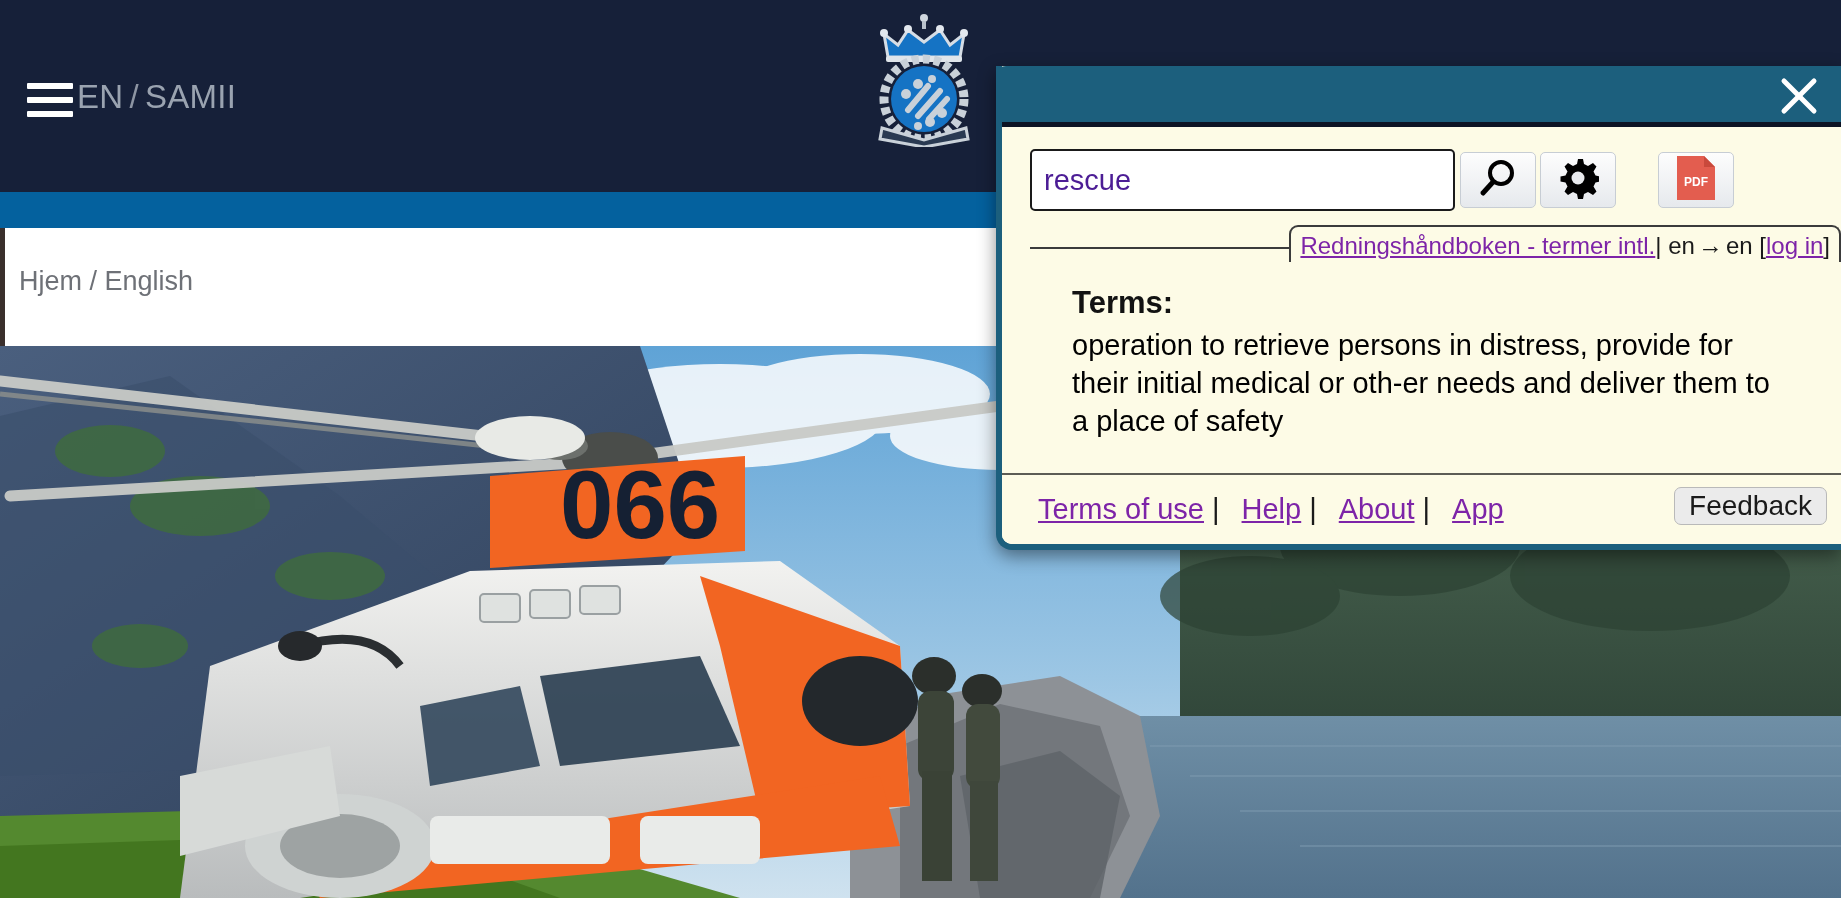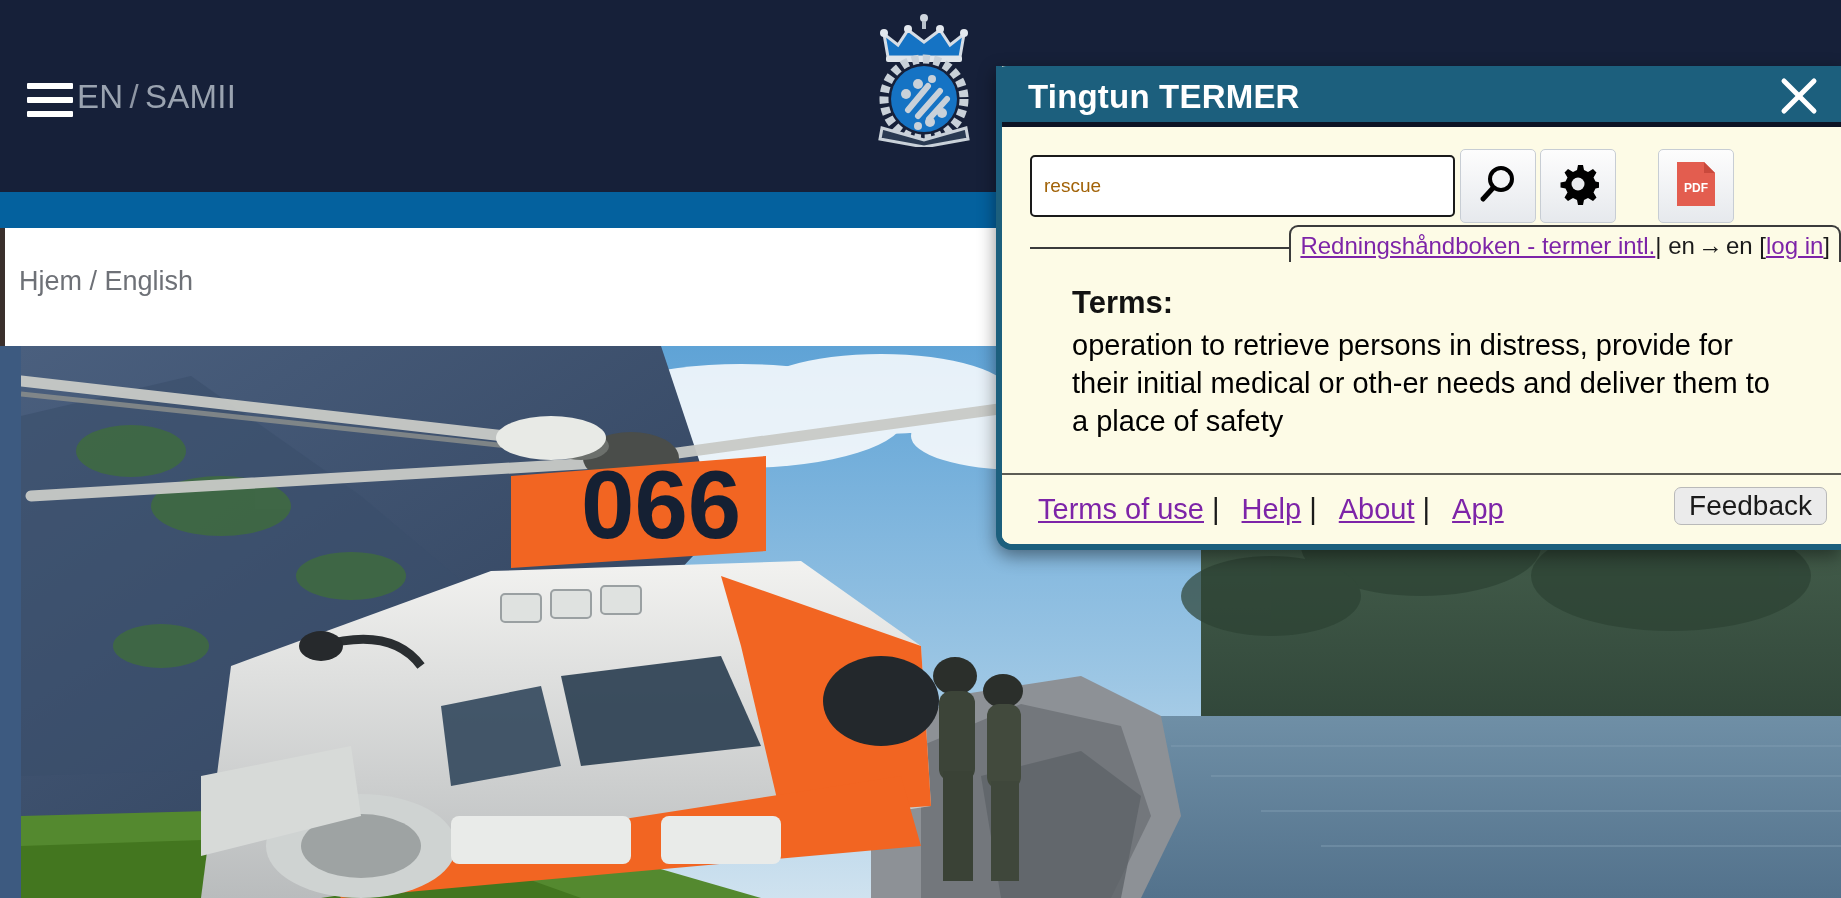--- a/index.html
+++ b/index.html
@@ -102,21 +102,20 @@
     background: #3a2f2c;
   }
 
   
   .photo {
     position: absolute;
     top: 346px; left: 0;
     width: 1841px; height: 552px;
     overflow: hidden;
     background: #3d5a80;
-    padding-left: 21px;
   }
   .photo svg { display: block; width: 1841px; height: 552px; }
 
   
   #termer {
     position: absolute;
     left: 996px; top: 66px;
     width: 845px; height: 484px;
     border: 6px solid #1c5f7d;
     border-right: none;
@@ -158,28 +157,28 @@
     position: absolute;
     left: 28px; top: 22px;
     display: flex;
     align-items: center;
   }
   .search-input {
     width: 425px; height: 62px;
     border: 2px solid #1a1a1a;
     border-radius: 5px;
     background: #ffffff;
-    font-size: 19px;
+    font-size: 29px;
     font-family: "Liberation Sans", sans-serif;
-    color: #a16207;
+    color: #4c1d95;
     padding: 12px 12px;
     outline: none;
   }
   .icon-btn {
-    width: 76px; height: 74px;
+    width: 76px; height: 56px;
     margin-left: 4px;
     border: 1px solid #c7cdd4;
     border-radius: 5px;
     background: linear-gradient(#fdfdfd, #e6e9ed);
     display: flex;
     align-items: center;
     justify-content: center;
     cursor: pointer;
   }
   .icon-btn.first { margin-left: 5px; }
@@ -448,21 +447,20 @@
 
         <rect x="430" y="470" width="180" height="48" rx="8" fill="#e9ebe9"></rect>
         <rect x="640" y="470" width="120" height="48" rx="8" fill="#e9ebe9"></rect>
       </svg>
     </div>
   </div>
 
   <div id="termer">
 
     <div class="termer-titlebar">
-      <div class="termer-title">Tingtun TERMER</div>
       <div class="termer-close">
         <svg viewBox="0 0 44 44" xmlns="http://www.w3.org/2000/svg">
           <line x1="7" y1="7" x2="37" y2="37" stroke="#ffffff" stroke-width="5" stroke-linecap="round"></line>
           <line x1="37" y1="7" x2="7" y2="37" stroke="#ffffff" stroke-width="5" stroke-linecap="round"></line>
         </svg>
       </div>
     </div>
 
     <div class="termer-body">
 

